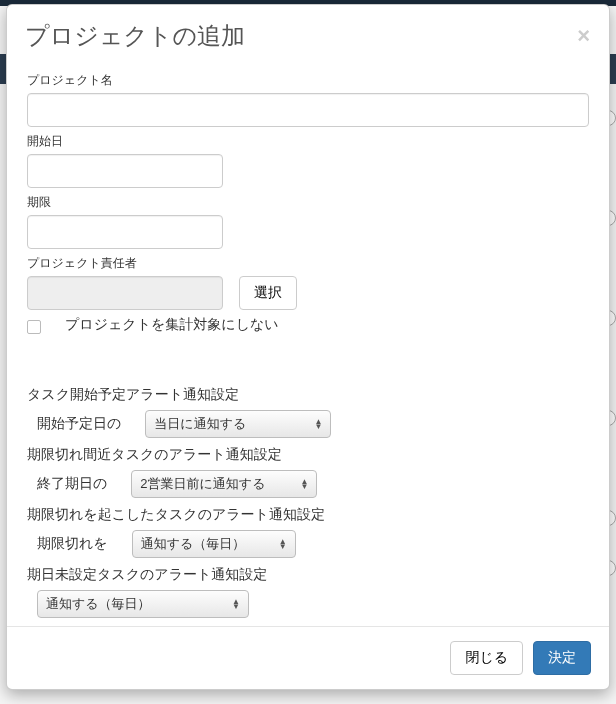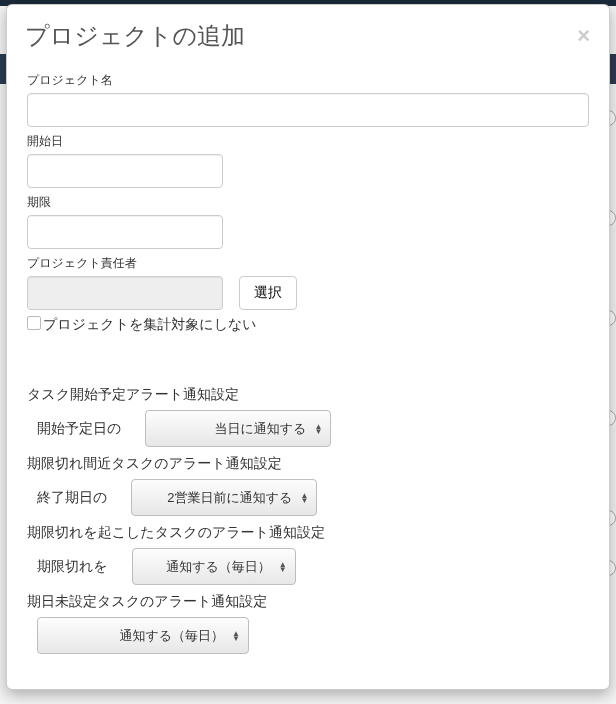--- a/index.html
+++ b/index.html
@@ -121,22 +121,22 @@
     padding: 6px 14px;
     font-size: 14px;
     border: 1px solid #ccc;
     border-radius: 4px;
     background: #fff;
     cursor: pointer;
     line-height: 1.4;
   }
   .checkbox-row {
     display: flex;
-    align-items: flex-start;
-    gap: 2px;
+    align-items: flex-end;
+    gap: 24px;
     margin-top: 6px;
   }
   .chk {
     width: 14px; height: 14px;
     border: 1px solid #bbb;
     border-radius: 2px;
     background: #fff;
     display: inline-block;
   }
   .divider-space { height: 44px; }
@@ -149,31 +149,30 @@
     display: flex;
     align-items: center;
     gap: 24px;
     margin-bottom: 6px;
     margin-left: 10px;
   }
   .sub-label {
     font-size: 14px;
   }
   .select {
-    height: 37px;
+    height: 28px;
     border: 1px solid #bdbdbd;
     border-radius: 4px;
     background: linear-gradient(#fdfdfd, #e7e7e7);
     font-size: 13px;
     padding: 0 8px;
     display: flex;
     align-items: center;
     justify-content: space-between;
     cursor: pointer;
-    text-align: right;
   }
   .select .sel-text { flex: 1; }
   .sel-arrows {
     margin-left: 8px;
     display: flex;
     flex-direction: column;
     line-height: 5px;
     font-size: 8px;
     color: #555;
   }
@@ -287,14 +286,18 @@
           <span class="sel-arrows">
               <span>▲</span>
               <span>▼</span>
             </span>
         </div>
       </div>
     </div>
 
   </div>
 
+  <div class="modal-footer">
+    <button class="btn">閉じる</button>
+    <button class="btn btn-primary">決定</button>
+  </div>
 
 </div>
 
 </body></html>

